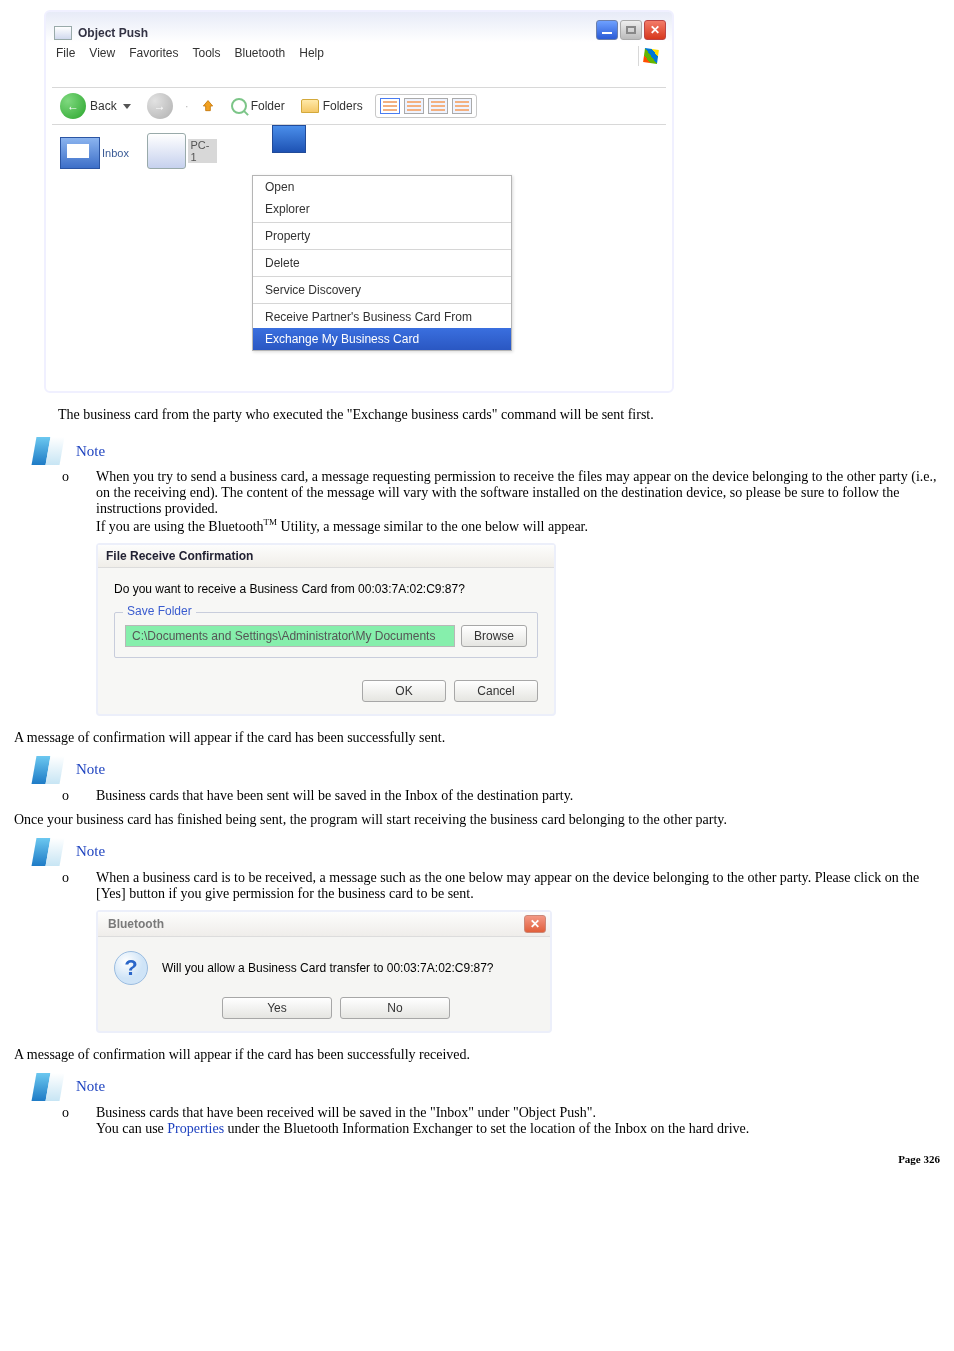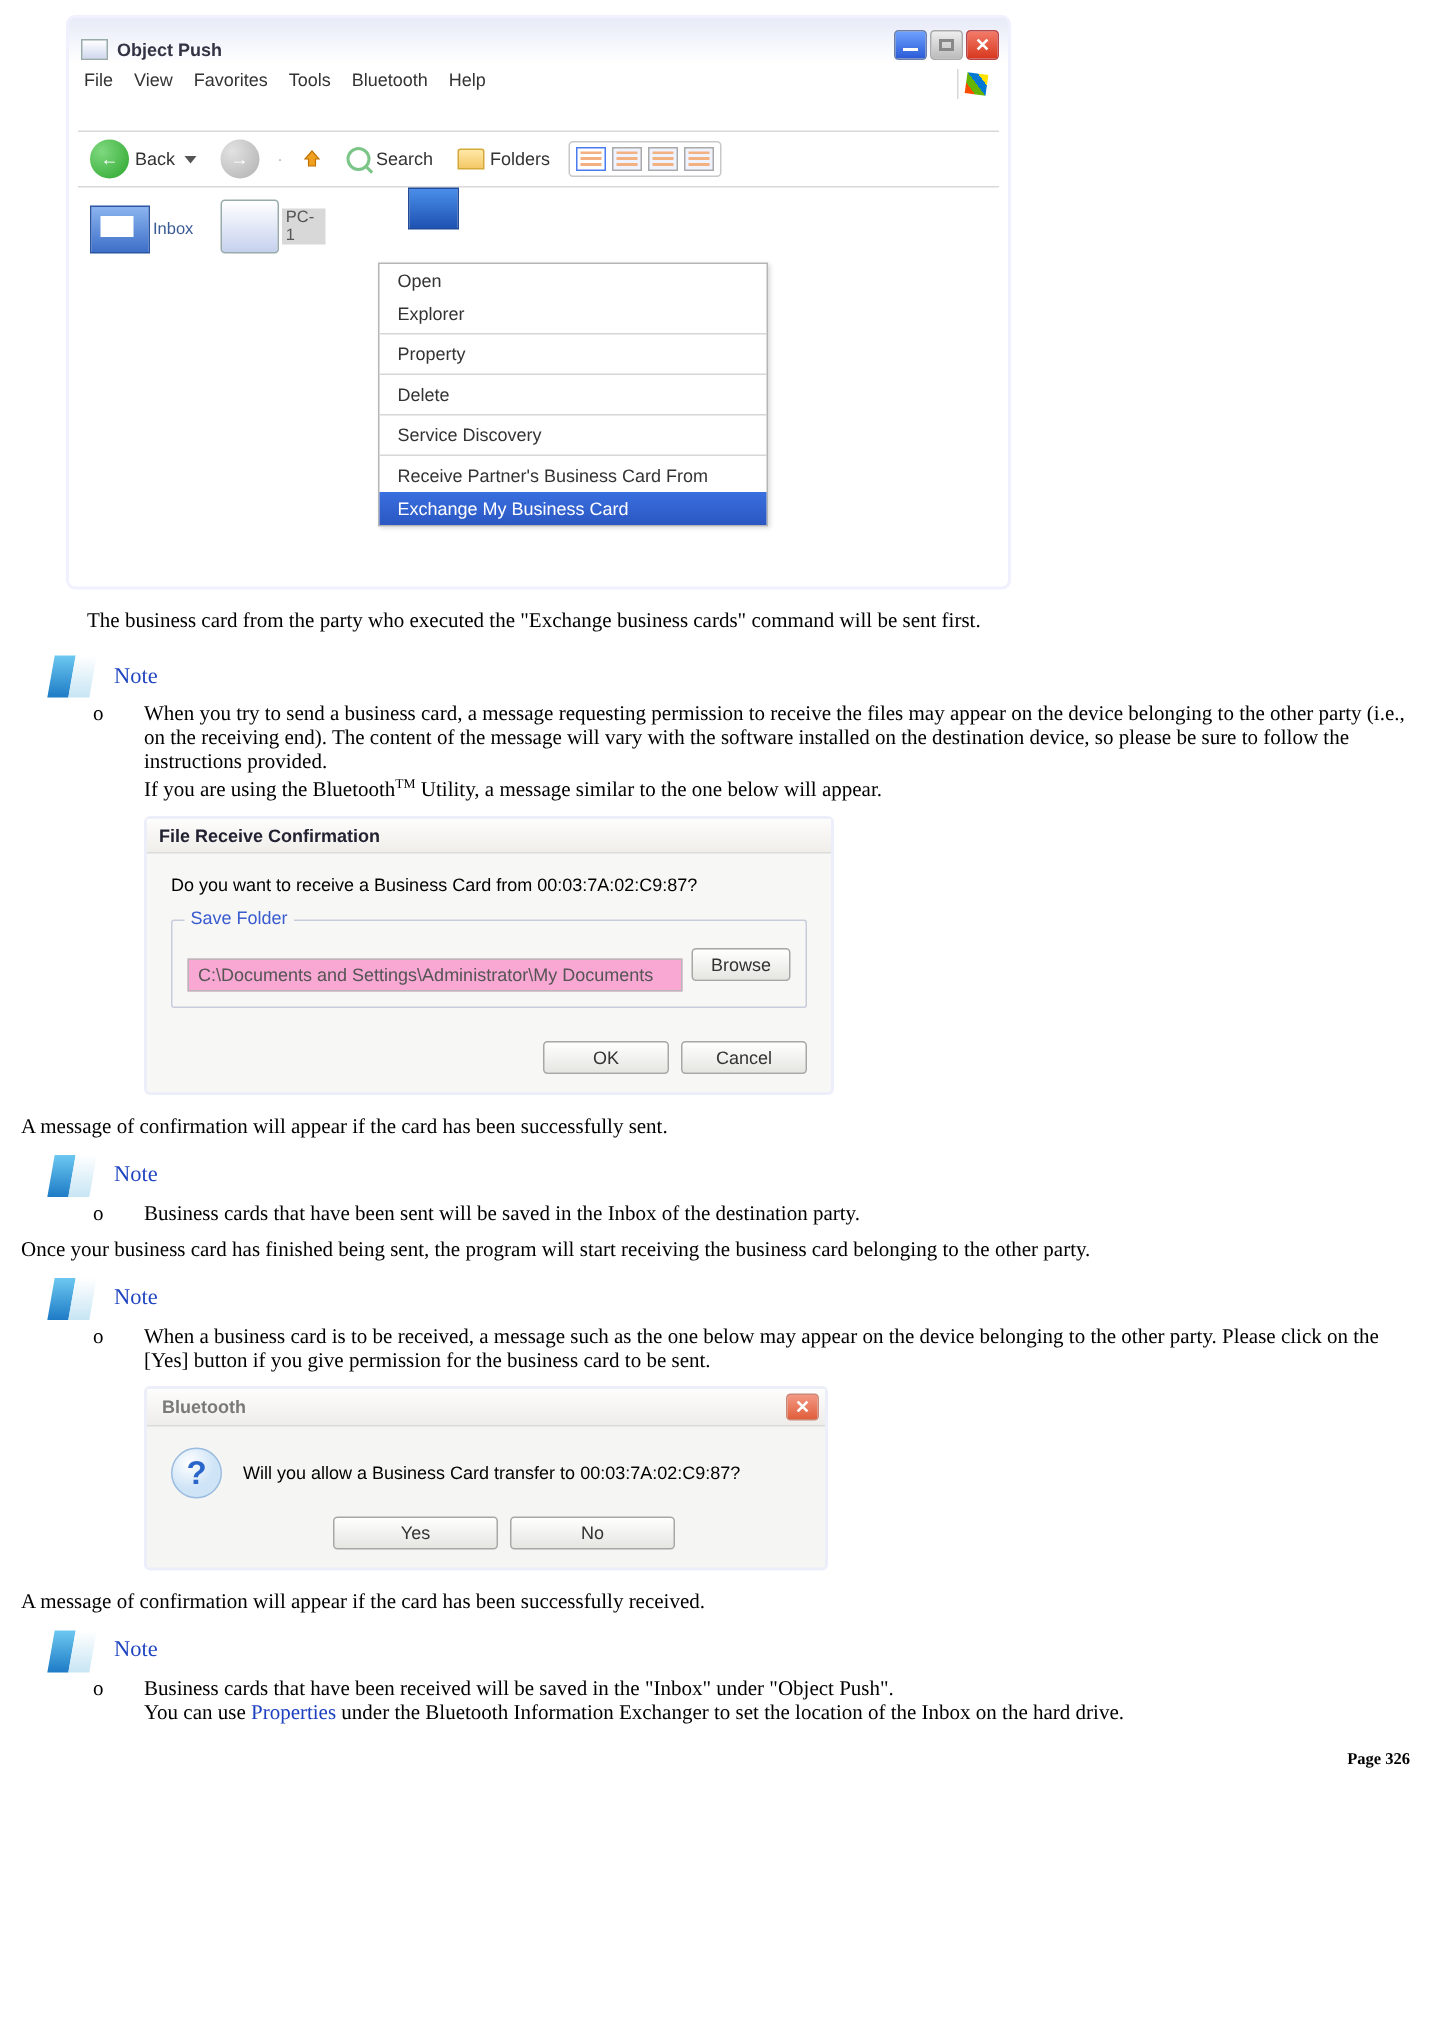--- a/index.html
+++ b/index.html
@@ -161,21 +161,21 @@
   .dlg-body { padding: 14px 16px 10px 16px; }
   .fieldset {
     border:1px solid #c8cddc;
     border-radius:2px;
     padding: 12px 10px 10px 10px;
     margin-top:16px;
     position:relative;
   }
   .fieldset .legend { position:absolute; top:-9px; left:8px; padding:0 4px; color:#3a5ccf; background:#f7f7f5;}
   .pathbox { display:flex; gap:6px; align-items:center; }
-  .pathbox .path { flex:1; height:22px; border:1px solid #b8b8b8; background:#f9a8d4; padding:3px 6px; color:#555; overflow:hidden;margin-top:13px;}
+  .pathbox .path { flex:1; height:22px; border:1px solid #b8b8b8; background:#86efac; padding:3px 6px; color:#555; overflow:hidden;}
   .std-btn {
     height:22px; padding:0 12px;
     border:1px solid #a7a7a7;
     border-radius:3px;
     background:linear-gradient(#fff,#e5e5e1);
     color:#333;
     display:inline-flex; align-items:center; justify-content:center;
     font-size:12px;
   }
   .dlg-footer { display:flex; justify-content:flex-end; gap:8px; padding: 12px 16px 12px 16px; }
@@ -249,21 +249,21 @@
       <div class="circle fwd">→</div>
     </div>
     <span style="color:#bbb;">·</span>
     <div class="tbtn up-arrow">
       <svg width="18" height="18" viewBox="0 0 18 18">
           <path d="M9 2 L15 9 H12 V15 H6 V9 H3 Z"></path>
         </svg>
     </div>
     <div class="tbtn tbl-search">
       <div class="mag"></div>
-      <span>Search</span>
+      <span>Folder</span>
     </div>
     <div class="tbtn">
       <div class="folders-ico"></div>
       <span>Folders</span>
     </div>
     <div class="view-toggle">
       <div class="vtile active"></div>
       <div class="vtile"></div>
       <div class="vtile"></div>
       <div class="vtile"></div>

